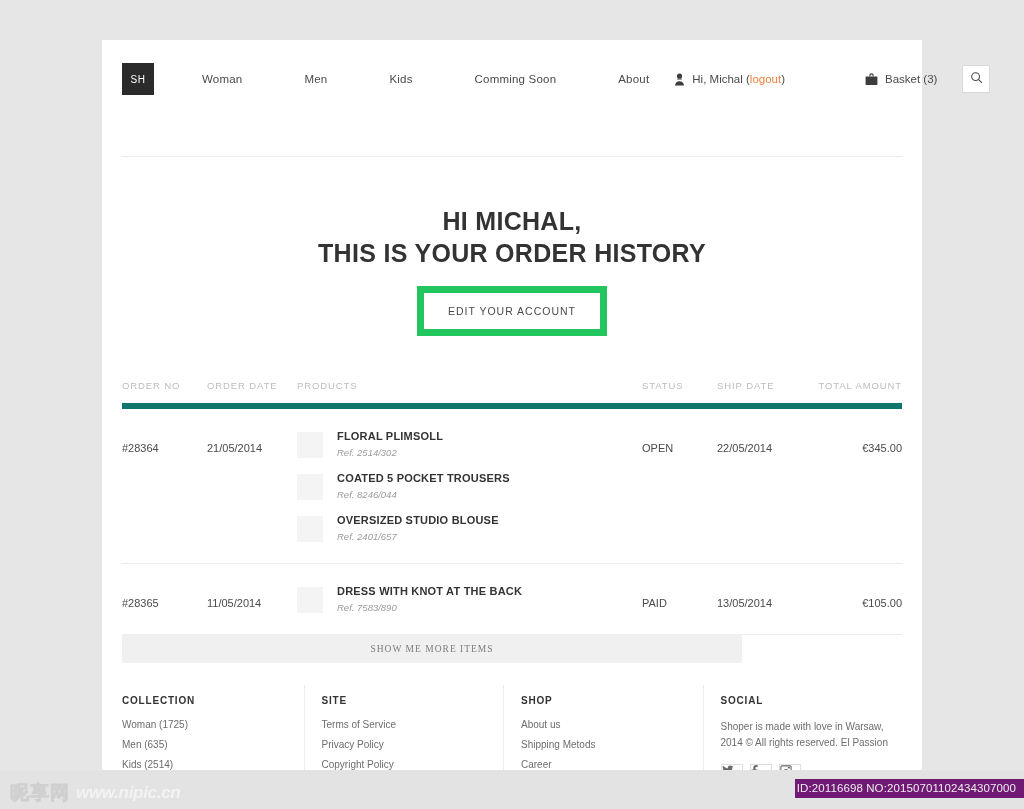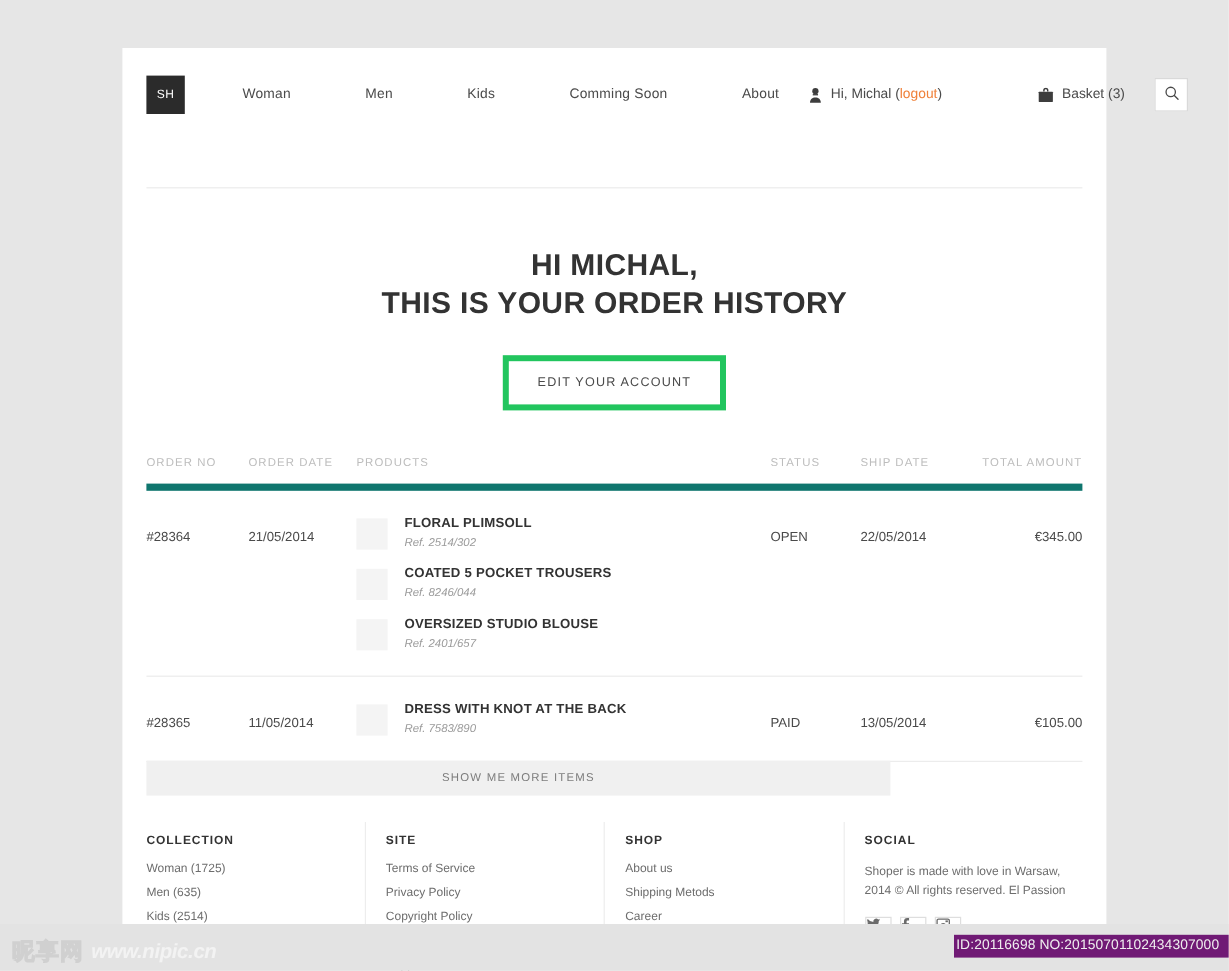--- a/index.html
+++ b/index.html
@@ -108,23 +108,23 @@
   #hero { position: absolute; left: 20px; top: 165px; width: 780px; text-align: center; }
   #hero h1 {
     font-size: 25px;
     font-weight: bold;
     color: #333333;
     line-height: 1.28;
     letter-spacing: .3px;
   }
   #edit-account-button {
     display: inline-block;
-    margin-top: 27px;
+    margin-top: 17px;
     padding: 12px 24px;
-    border: 5px solid #22c55e;
+    border: 7px solid #22c55e;
     background: #fff;
     color: #4a4a4a;
     font-size: 10.5px;
     letter-spacing: 1px;
     cursor: pointer;
     font-family: inherit;
   }
 
   
   #orders { position: absolute; left: 20px; top: 340px; width: 780px; }
@@ -190,21 +190,21 @@
     position: absolute;
     left: 20px;
     top: 594px;
     width: 620px;
     height: 29px;
     background: #f0f0f0;
     border: none;
     color: #7d7d7d;
     font-size: 9.5px;
     letter-spacing: 1px;
-    font-family: Liberation Sans, sans-serif;
+    font-family: Liberation Serif, serif;
     cursor: pointer;
   }
 
   
   #site-footer {
     position: absolute;
     left: 20px;
     top: 655px;
     width: 780px;
     display: flex;

